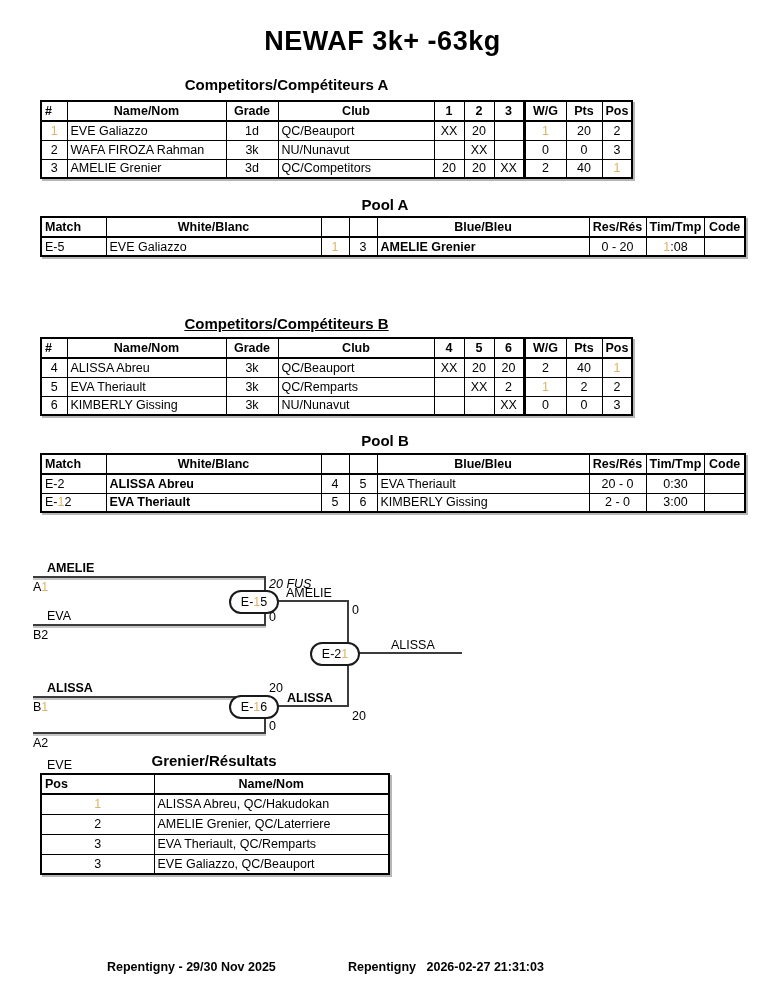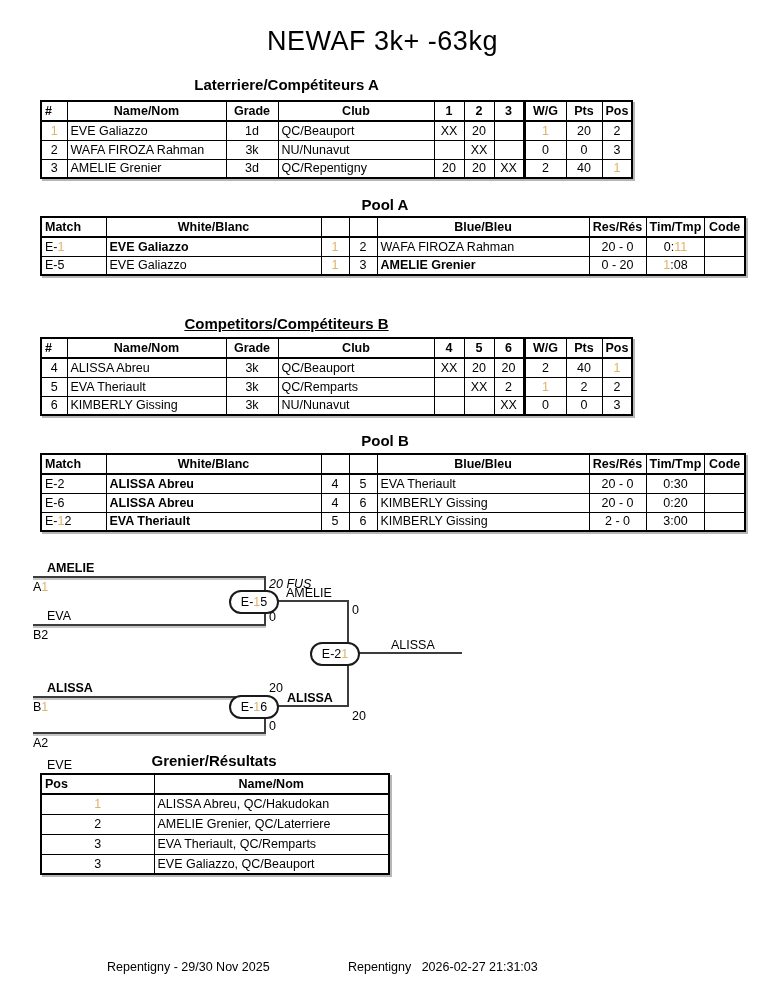--- a/index.html
+++ b/index.html
@@ -3,21 +3,21 @@
 <meta charset="utf-8">
 <style>
   html,body{margin:0;padding:0;}
   body{
     width:765px;height:990px;position:relative;background:#ffffff;
     font-family:"Liberation Sans", sans-serif;color:#000;
     -webkit-font-smoothing:antialiased;
   }
   .page-title{
     position:absolute;top:26px;left:0;width:765px;text-align:center;
-    font-size:27px;font-weight:normal;letter-spacing:0.5px;
+    font-size:27px;font-weight:bold;letter-spacing:0.5px;
   }
   .heading{position:absolute;font-size:15px;font-weight:bold;text-align:center;}
   table{
     position:absolute;border-collapse:collapse;table-layout:fixed;background:#fff;
     border:2px solid #000;box-shadow:2px 2px 0 #b6b6b6;
   }
   th,td{
     border:1px solid #000;font-size:12.5px;padding:0 3px;
     overflow:hidden;white-space:nowrap;vertical-align:middle;
   }
@@ -33,28 +33,28 @@
   .g1{color:var(--accent,#dfb269);}
   
   .bline{position:absolute;height:2px;background:#3c3c3c;box-shadow:0 2px 0 #c6c6c6;}
   .vline{position:absolute;width:2px;background:#3c3c3c;}
   .oval{
     position:absolute;width:46px;height:20px;background:#fff;
     border:2px solid #1a1a1a;border-radius:12px;text-align:center;
     line-height:20px;font-size:12.5px;z-index:2;
   }
   .blabel{position:absolute;font-size:12.5px;line-height:14px;white-space:nowrap;}
-  .footer-text{position:absolute;font-size:12.5px;font-weight:normal;white-space:pre;}
+  .footer-text{position:absolute;font-size:12.5px;font-weight:bold;white-space:pre;}
 </style>
 </head>
 <body>
 
 <div class="page-title">NEWAF 3k+ -63kg</div>
 
-<div class="heading" style="top:76px;left:40px;width:493px;">Laterriere/Compétiteurs A</div>
+<div class="heading" style="top:76px;left:40px;width:493px;">Competitors/Compétiteurs A</div>
 
 <table style="left:40px;top:100px;">
   <colgroup>
       <col style="width:26px">
       <col style="width:159px">
       <col style="width:52px">
       <col style="width:156px">
       <col style="width:30px">
       <col style="width:30px">
       <col style="width:30px">
@@ -96,21 +96,21 @@
     <td class="tc">XX</td>
     <td class="tc"></td>
     <td class="tc wgsep">0</td>
     <td class="tc">0</td>
     <td class="tc">3</td>
   </tr>
   <tr class="datarow">
     <td class="tc">3</td>
     <td class="tl">AMELIE Grenier</td>
     <td class="tc">3d</td>
-    <td class="tl">QC/Repentigny</td>
+    <td class="tl">QC/Competitors</td>
     <td class="tc">20</td>
     <td class="tc">20</td>
     <td class="tc">XX</td>
     <td class="tc wgsep">2</td>
     <td class="tc">40</td>
     <td class="tc"><span class="g1">1</span></td>
   </tr>
 </tbody>
   </table>
 
@@ -130,30 +130,20 @@
   <tbody>
       <tr class="head">
     <th class="tl">Match</th>
     <th>White/Blanc</th>
     <th></th>
     <th></th>
     <th>Blue/Bleu</th>
     <th>Res/Rés</th>
     <th>Tim/Tmp</th>
     <th>Code</th>
-  </tr>
-  <tr class="datarow">
-    <td class="tl">E-<span class="g1">1</span></td>
-    <td class="tl bold">EVE Galiazzo</td>
-    <td class="tc"><span class="g1">1</span></td>
-    <td class="tc">2</td>
-    <td class="tl">WAFA FIROZA Rahman</td>
-    <td class="tc">20 - 0</td>
-    <td class="tc">0:<span class="g1">1</span><span class="g1">1</span></td>
-    <td class="tc"></td>
   </tr>
   <tr class="datarow">
     <td class="tl">E-5</td>
     <td class="tl">EVE Galiazzo</td>
     <td class="tc"><span class="g1">1</span></td>
     <td class="tc">3</td>
     <td class="tl bold">AMELIE Grenier</td>
     <td class="tc">0 - 20</td>
     <td class="tc"><span class="g1">1</span>:08</td>
     <td class="tc"></td>
@@ -256,30 +246,20 @@
     <td class="tl">E-2</td>
     <td class="tl bold">ALISSA Abreu</td>
     <td class="tc">4</td>
     <td class="tc">5</td>
     <td class="tl">EVA Theriault</td>
     <td class="tc">20 - 0</td>
     <td class="tc">0:30</td>
     <td class="tc"></td>
   </tr>
   <tr class="datarow">
-    <td class="tl">E-6</td>
-    <td class="tl bold">ALISSA Abreu</td>
-    <td class="tc">4</td>
-    <td class="tc">6</td>
-    <td class="tl">KIMBERLY Gissing</td>
-    <td class="tc">20 - 0</td>
-    <td class="tc">0:20</td>
-    <td class="tc"></td>
-  </tr>
-  <tr class="datarow">
     <td class="tl">E-<span class="g1">1</span>2</td>
     <td class="tl bold">EVA Theriault</td>
     <td class="tc">5</td>
     <td class="tc">6</td>
     <td class="tl">KIMBERLY Gissing</td>
     <td class="tc">2 - 0</td>
     <td class="tc">3:00</td>
     <td class="tc"></td>
   </tr>
 </tbody>

